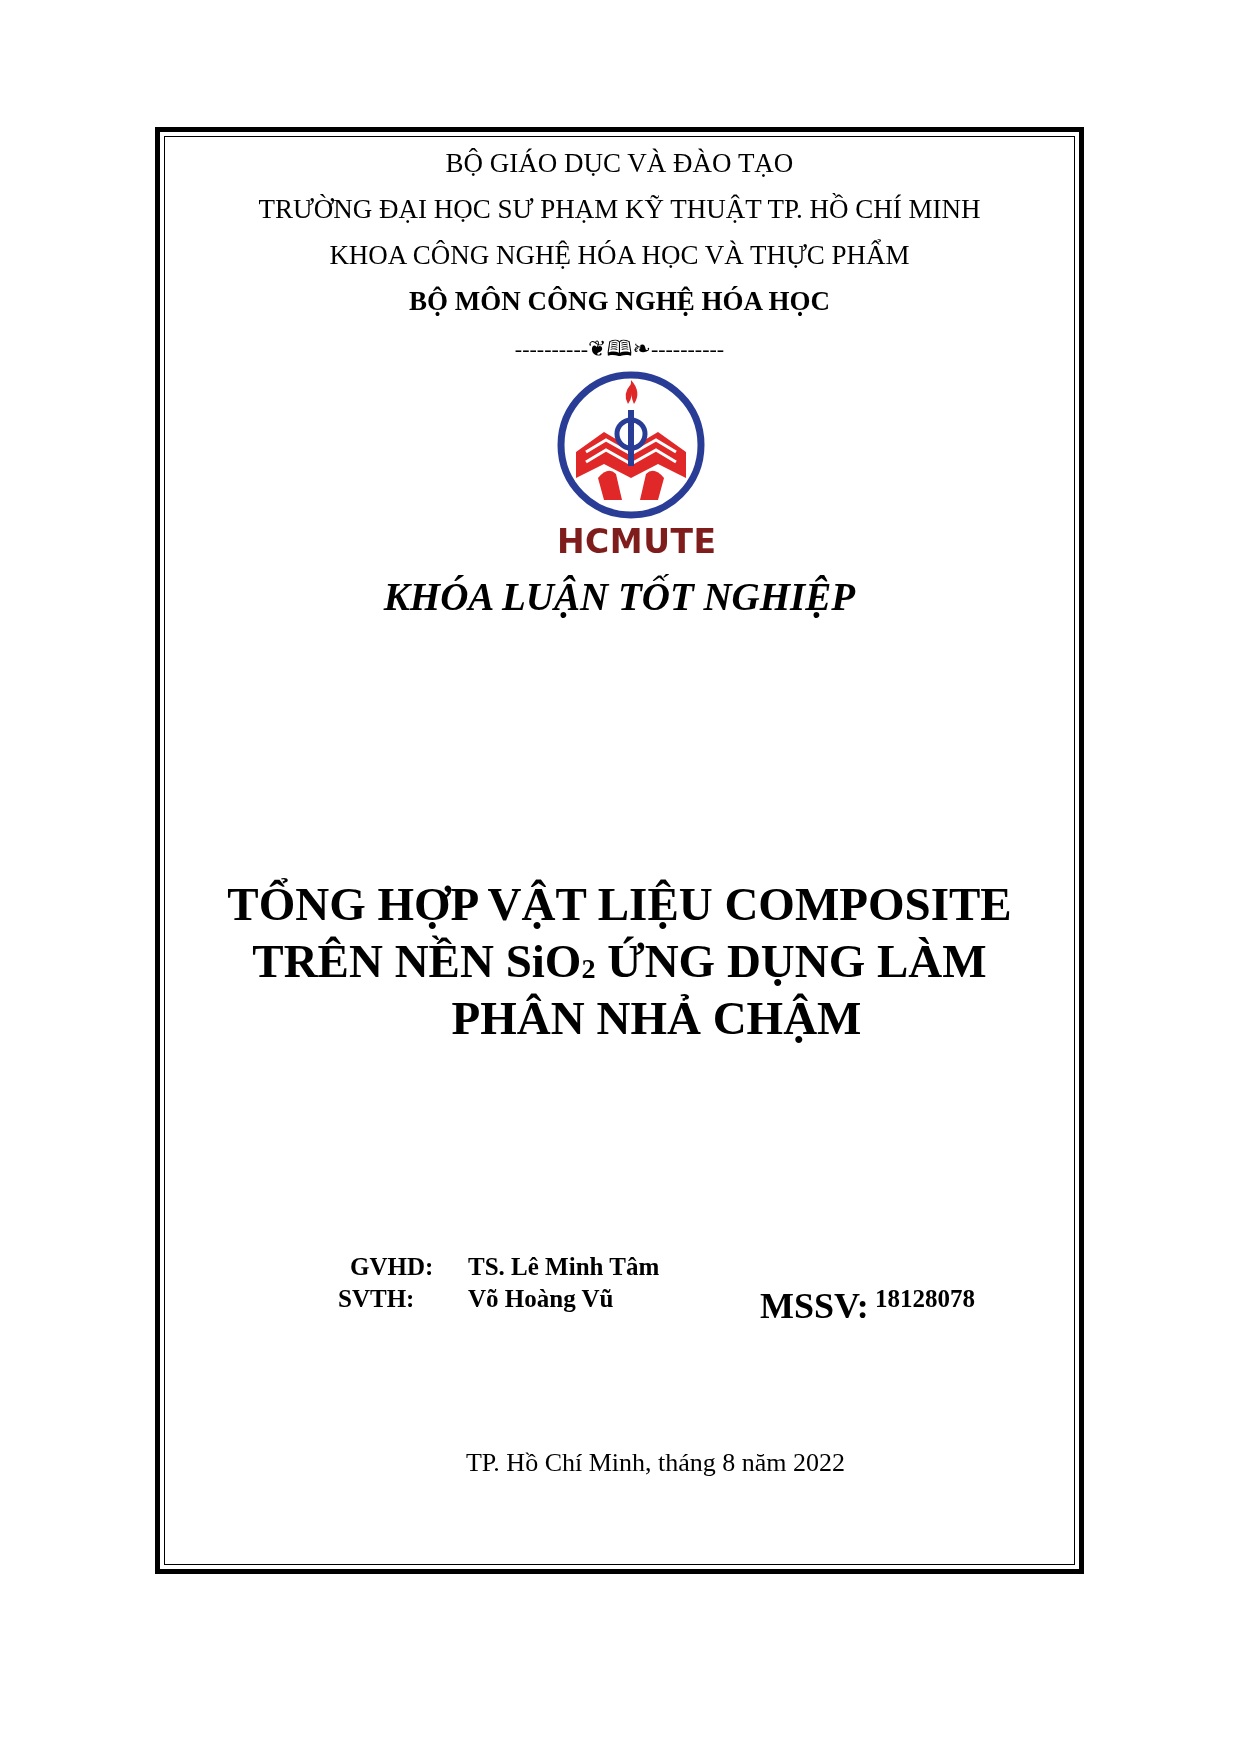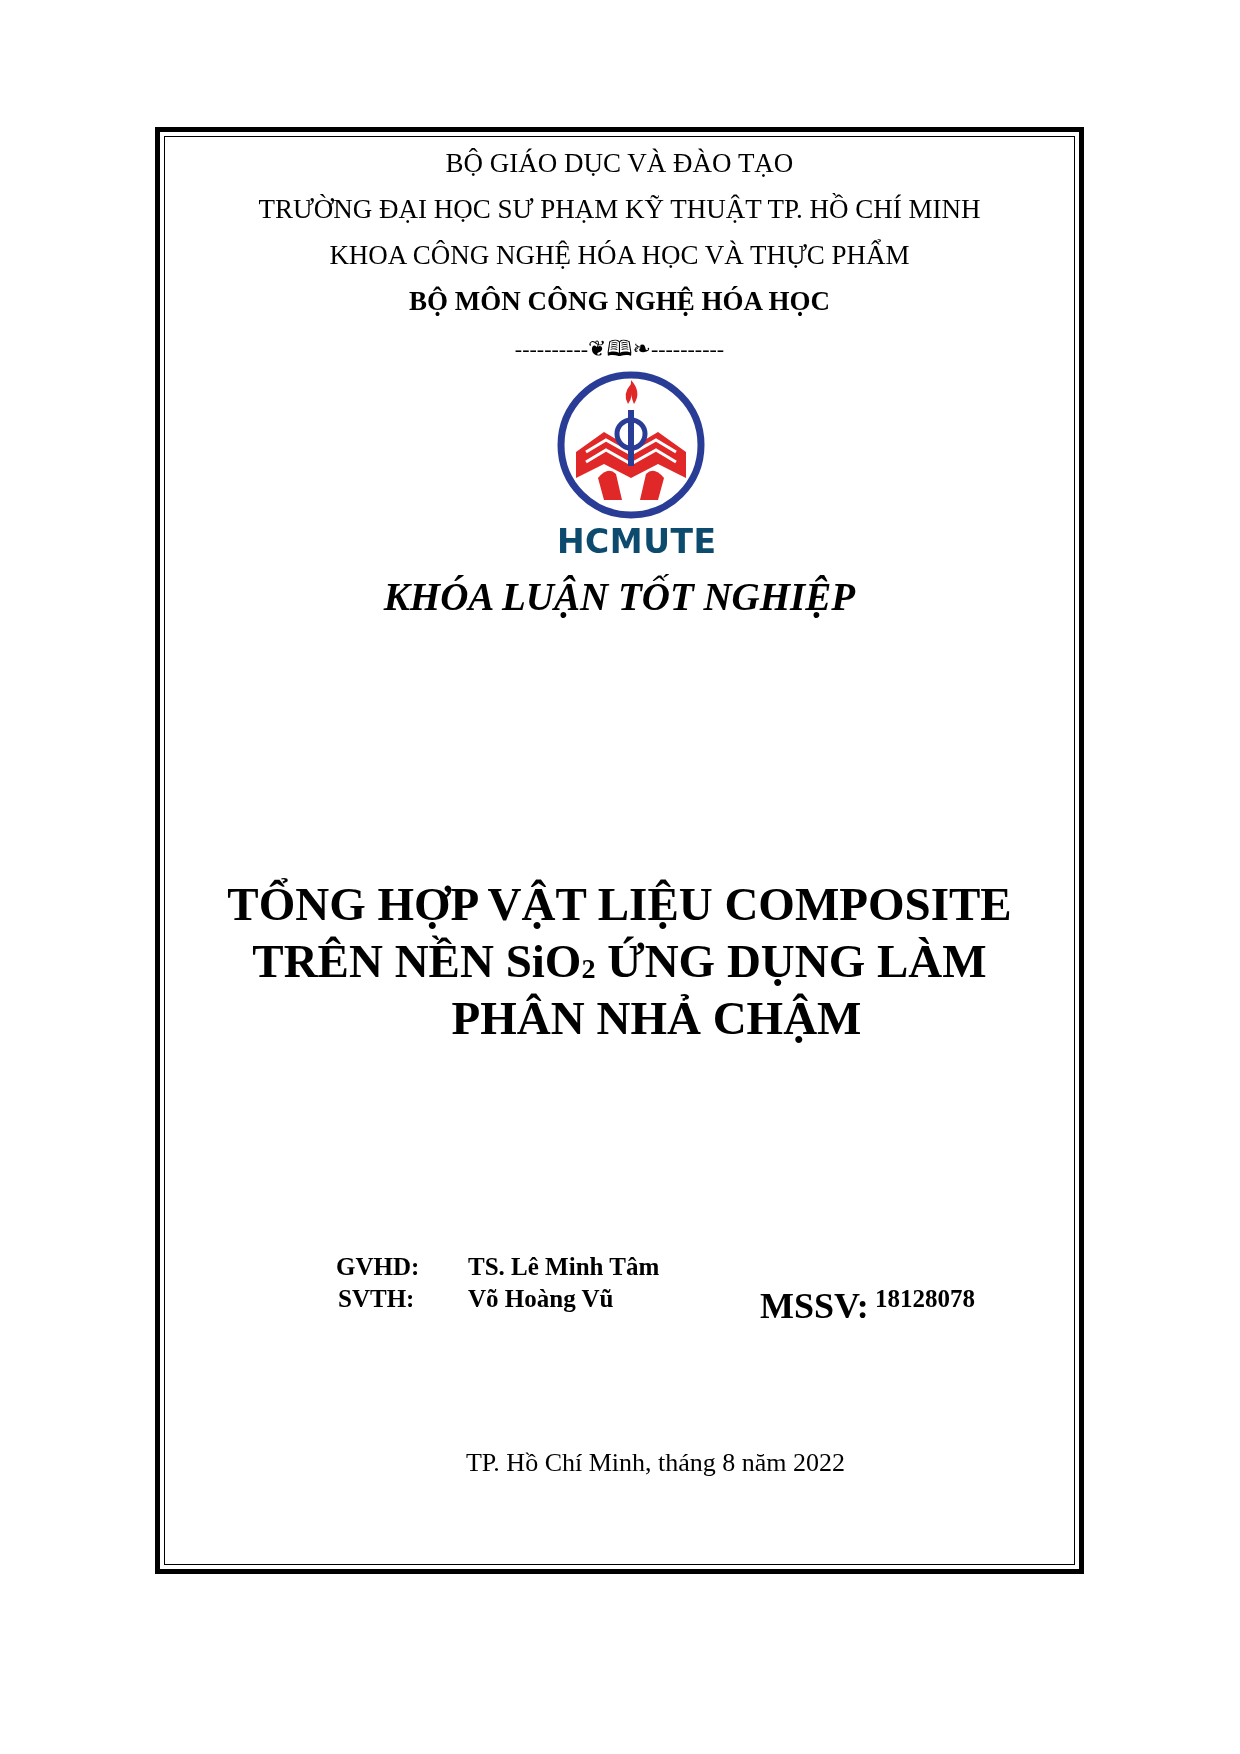--- a/index.html
+++ b/index.html
@@ -11,21 +11,21 @@
                    border: 1.5px solid #000; box-sizing: border-box; }
     .line { position: absolute; left: 164px; width: 911px; text-align: center; white-space: nowrap; }
     .hdr { font-size: 27px; }
     .hdr-bold { font-size: 27px; font-weight: bold; }
     .divider { font-size: 22px; letter-spacing: 0px; }
     .thesis { font-size: 39px; font-weight: bold; font-style: italic; }
     .title { font-size: 47px; font-weight: bold; line-height: 57px; }
     .logo { position: absolute; left: 556px; top: 370px; width: 150px; height: 150px; }
     .logo-text { position: absolute; left: 557px; top: 522px; width: 150px; text-align: center;
                  font-family: "DejaVu Sans", "Liberation Sans", sans-serif; font-weight: bold;
-                 font-size: 33px; color: #0c4a6e; letter-spacing: 0.5px; }
+                 font-size: 33px; color: #7f1d1d; letter-spacing: 0.5px; }
     .info { position: absolute; font-size: 25px; font-weight: bold; white-space: nowrap; }
     .footer { font-size: 26px; margin-left: 36px; }
     sub { font-size: 60%; vertical-align: -0.05em; }
   </style>
 </head>
 <body>
 
 <div class="frame-outer"></div>
 <div class="frame-inner"></div>
 
@@ -50,20 +50,20 @@
 <div class="logo-text">HCMUTE</div>
 
 <div class="line thesis" style="top:574px;">KHÓA LUẬN TỐT NGHIỆP</div>
 
 <div class="line title" style="top:876px;">TỔNG HỢP VẬT LIỆU COMPOSITE</div>
 <div class="line title" style="top:933px;">
   <span>TRÊN NỀN SiO</span><sub>2</sub><span> ỨNG DỤNG LÀM</span>
 </div>
 <div class="line title" style="top:990px;padding-left:37px;">PHÂN NHẢ CHẬM</div>
 
-<div class="info" style="left:336px; top:1253px;">GVHD:</div>
+<div class="info" style="left:350px; top:1253px;">GVHD:</div>
 <div class="info" style="left:468px; top:1253px;">TS. Lê Minh Tâm</div>
 <div class="info" style="left:338px; top:1285px;">SVTH:</div>
 <div class="info" style="left:468px; top:1285px;">Võ Hoàng Vũ</div>
 <div class="info" style="left:760px; top:1285px; font-size:36px;">MSSV:</div>
 <div class="info" style="left:875px; top:1285px;">18128078</div>
 
 <div class="line footer" style="top:1448px;">TP. Hồ Chí Minh, tháng 8 năm 2022</div>
 
 </body></html>

